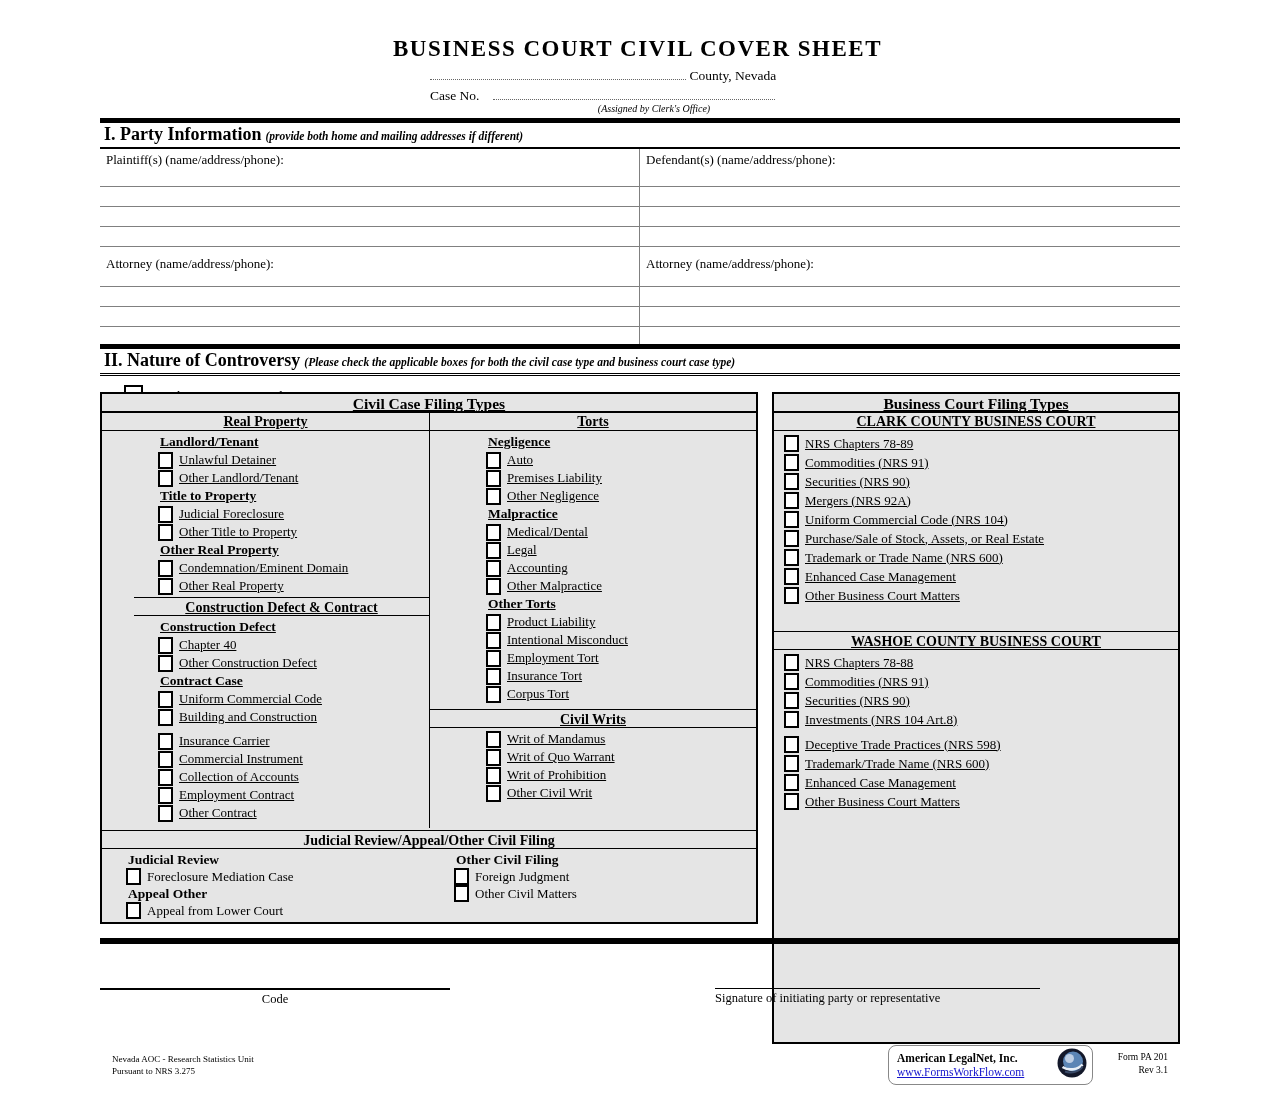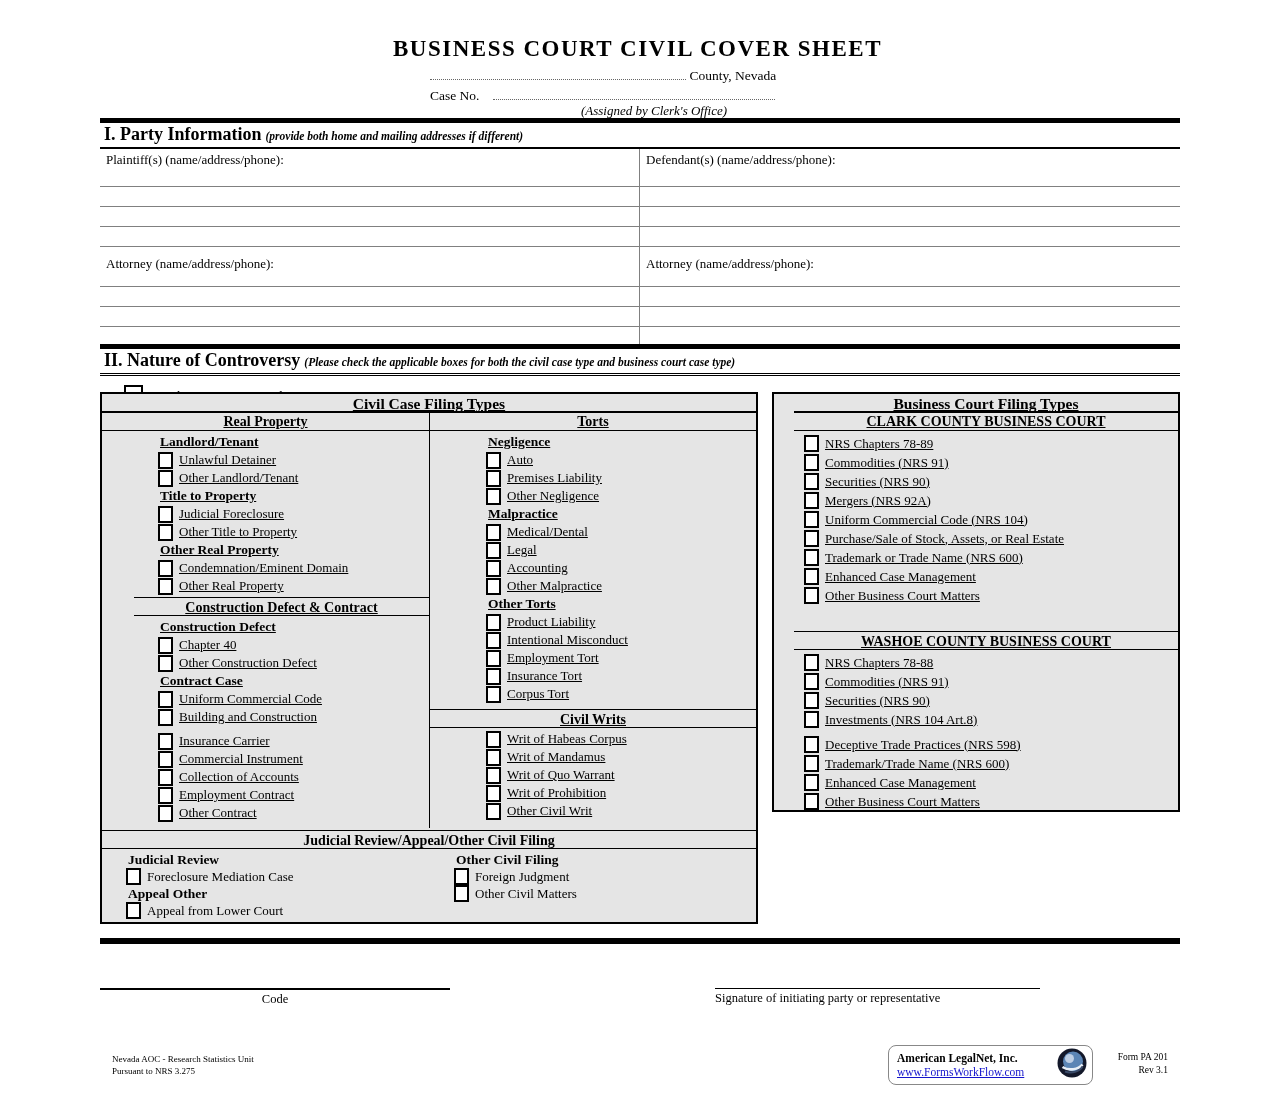--- a/index.html
+++ b/index.html
@@ -7,21 +7,21 @@
   body { width:1275px; height:1100px; position:relative; font-family:"Liberation Serif","DejaVu Serif",serif; color:#000; }
   .abs { position:absolute; }
 
   
   .title { top:36px; left:0; width:100%; text-align:center; font-size:23px; font-weight:bold; letter-spacing:1.5px; }
   .county-row { top:66px; left:430px; font-size:13.5px; }
   .dotted { display:inline-block; border-bottom:1px dotted #666; vertical-align:baseline; height:14px; }
   .dot-county { width:256px; }
   .case-row { top:86px; left:430px; font-size:13.5px; }
   .dot-case { width:282px; margin-left:10px; }
-  .assigned { top:103px; left:508px; width:292px; text-align:center; font-style:italic; font-size:13px; }
+  .assigned { top:103px; left:508px; width:292px; text-align:center; font-style:italic; font-size:10px; }
 
   
   .section { left:100px; width:1080px; }
   .bar-thick { height:5px; background:#000; }
   .sec-head { border-bottom:2px solid #000; padding:1px 4px 2px 4px;font-family:Liberation Serif, serif; }
   .sec-head.dbl { border-bottom:3px double #000; }
   .sec-title { font-size:18px; font-weight:bold; }
   .sec-note { font-size:11.5px; font-weight:bold; font-style:italic; }
 
   
@@ -35,21 +35,21 @@
 
   
   .arb-row { margin:9px 0 0 24px; display:flex; align-items:center; }
   .cb { width:15px; height:17px; border:2px solid #000; background:#fff; flex:none; display:inline-block; }
   .arb-cb { width:19px; height:21px; }
   .arb-label { margin-left:20px; font-size:13.5px; }
 
   
   .tbl { border:2px solid #000; background:#e5e5e5; font-size:13px;text-decoration:underline; }
   .tbl-civil { left:100px; top:392px; width:658px; height:532px; }
-  .tbl-biz   { left:772px; top:392px; width:408px; height:420px;padding-left:20px; }
+  .tbl-biz   { left:772px; top:392px; width:408px; height:652px; }
   .tbl-title { height:19px; line-height:19px; text-align:center; font-weight:bold; font-size:15.5px; border-bottom:2px solid #000; }
   .col-head { height:18px; line-height:18px; text-align:center; font-weight:bold; font-size:14px; border-bottom:1.5px solid #000; }
   .cols { display:flex; height:415px; overflow:hidden; }
   .col-left { width:328px; border-right:1.5px solid #000; }
   .col-right { flex:1; }
   .grp { font-weight:bold; font-size:13.5px; padding-left:26px; height:18px; line-height:18px; }
   .cbrow { display:flex; align-items:center; height:18px; padding-left:24px; }
   .cbl { margin-left:6px; white-space:nowrap; }
   .gap { height:6px; }
   .banner { border-top:1.5px solid #000; border-bottom:1.5px solid #000; height:19px; line-height:19px; text-align:center; font-weight:bold; font-size:14px; }
@@ -261,24 +261,20 @@
           </div>
           <div class="cbrow">
             <span class="cb"></span>
             <span class="cbl">Corpus Tort</span>
           </div>
         </div>
       <div class="banner mt6">Civil Writs</div>
       <div class="mt2">
           <div class="cbrow">
             <span class="cb"></span>
-            <span class="cbl">Writ of Habeas Corpus</span>
-          </div>
-          <div class="cbrow">
-            <span class="cb"></span>
             <span class="cbl">Writ of Mandamus</span>
           </div>
           <div class="cbrow">
             <span class="cb"></span>
             <span class="cbl">Writ of Quo Warrant</span>
           </div>
           <div class="cbrow">
             <span class="cb"></span>
             <span class="cbl">Writ of Prohibition</span>
           </div>

